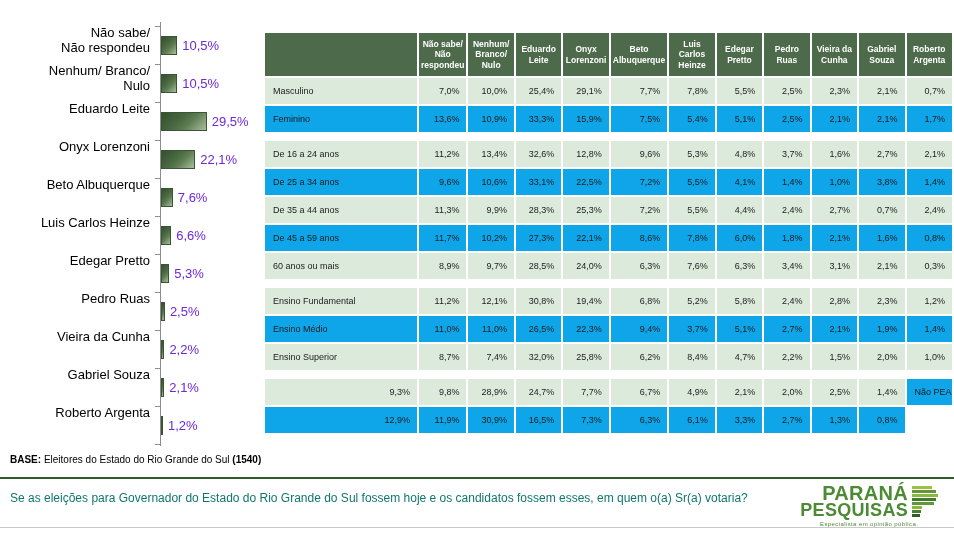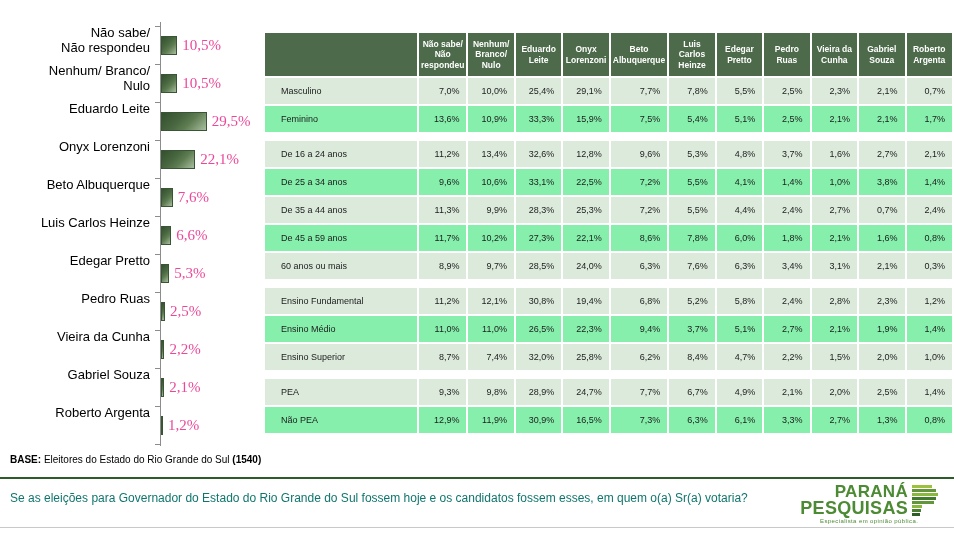--- a/index.html
+++ b/index.html
@@ -10,47 +10,47 @@
   .chart { position:absolute; left:10px; top:26px; width:255px; height:418px; }
   .chart-axis { position:absolute; left:150px; top:-4px; bottom:-2px; width:1px; background:#8c8c8c; }
   .chart-tick { position:absolute; left:145px; width:6px; height:1px; background:#8c8c8c; }
   .chart-row { position:relative; height:38px; display:flex; }
   .chart-label { width:150px; padding-right:10px; text-align:right; font-size:13px;
                  line-height:1.12; color:#000; white-space:pre-line; }
   .chart-bar-area { display:flex; align-items:center; margin-left:1px; }
   .chart-bar { height:19px;
                background:linear-gradient(135deg,#33502f 0%,#48663f 38%,#5f7d52 62%,#a9bfa0 100%);
                border:1px solid #3a5536; }
-  .chart-value { font-size:15px; color:#ec4899; margin-left:5px; white-space:nowrap;font-family:Liberation Serif, serif; }
+  .chart-value { font-size:13px; color:#6d28d9; margin-left:5px; white-space:nowrap; }
 
   
   .crosstab { position:absolute; left:265px; top:33px; width:687px;
               display:grid; grid-template-columns:152px repeat(11,1fr); gap:2px; }
   .th { background:#4d6b4b; color:#ffffff; font-weight:bold; font-size:8.5px; line-height:1.25;
         height:43px; display:flex; align-items:center; justify-content:center; text-align:center;
         padding:1px 2px; }
   .cell { height:26px; font-size:9px; color:#1c1c1c; display:flex; align-items:center; }
   .num { justify-content:flex-end; padding-right:7px; }
-  .rowlabel { justify-content:flex-start; padding-left:16px; }
+  .rowlabel { justify-content:flex-start; padding-left:8px; }
   .shade-a { background:#dceadb; }
-  .shade-b { background:#86efac; }
+  .shade-b { background:#0ea5e9; }
   .spacer { grid-column:1/-1; height:5px; background:#ffffff; }
 
   
   .base-line { position:absolute; left:10px; top:454px; font-size:10px; color:#000; }
   .bold { font-weight:bold; }
   .green-rule { position:absolute; left:0; top:477px; width:954px; height:2px; background:#2e5c28; }
   .question { position:absolute; left:10px; top:491px; width:790px; font-size:12px; color:#0f766e; }
   .bottom-rule { position:absolute; left:0; top:527px; width:954px; height:1px; background:#c9c9c9; }
 
   
   .logo { position:absolute; right:16px; top:484px; display:flex; flex-direction:column; align-items:center; }
   .logo-main { display:flex; align-items:center; gap:4px; }
   .logo-text { text-align:right; color:#4c8b33; font-weight:bold; line-height:0.92; letter-spacing:0.3px; }
-  .logo-line1 { font-size:17px; }
+  .logo-line1 { font-size:20px; }
   .logo-line2 { font-size:18px; }
   .logo-p { display:flex; flex-direction:column; gap:1px; }
   .logo-p i { display:block; height:3px; }
   .logo-p .b1 { width:20px; background:#9dc13f; }
   .logo-p .b2 { width:24px; background:#63953a; }
   .logo-p .b3 { width:26px; background:#8ab83e; }
   .logo-p .b4 { width:24px; background:#3f7a2d; }
   .logo-p .b5 { width:22px; background:#63953a; }
   .logo-p .b6 { width:10px; background:#8ab83e; }
   .logo-p .b7 { width:9px;  background:#4a7d30; }
@@ -284,21 +284,20 @@
     <div class="cell num shade-a">32,0%</div>
     <div class="cell num shade-a">25,8%</div>
     <div class="cell num shade-a">6,2%</div>
     <div class="cell num shade-a">8,4%</div>
     <div class="cell num shade-a">4,7%</div>
     <div class="cell num shade-a">2,2%</div>
     <div class="cell num shade-a">1,5%</div>
     <div class="cell num shade-a">2,0%</div>
     <div class="cell num shade-a">1,0%</div>
     <div class="spacer"></div>
-    <div class="cell rowlabel shade-a">PEA</div>
     <div class="cell num shade-a">9,3%</div>
     <div class="cell num shade-a">9,8%</div>
     <div class="cell num shade-a">28,9%</div>
     <div class="cell num shade-a">24,7%</div>
     <div class="cell num shade-a">7,7%</div>
     <div class="cell num shade-a">6,7%</div>
     <div class="cell num shade-a">4,9%</div>
     <div class="cell num shade-a">2,1%</div>
     <div class="cell num shade-a">2,0%</div>
     <div class="cell num shade-a">2,5%</div>

